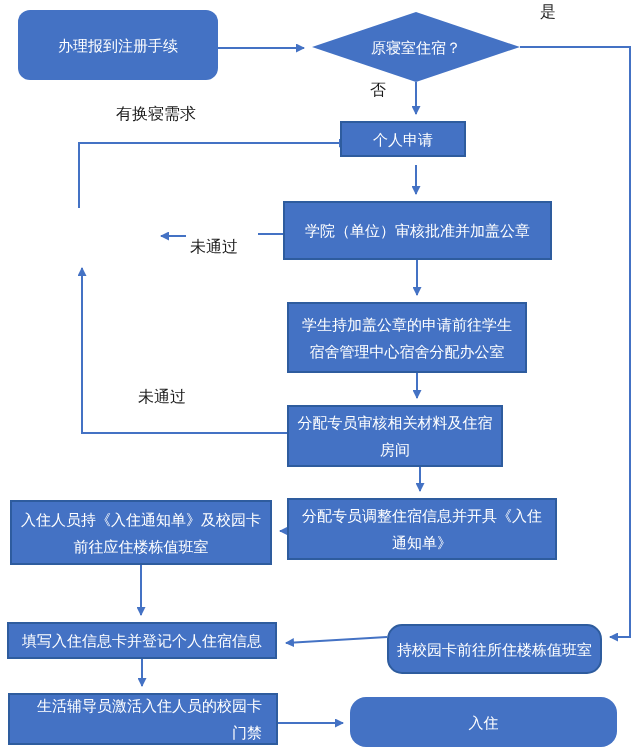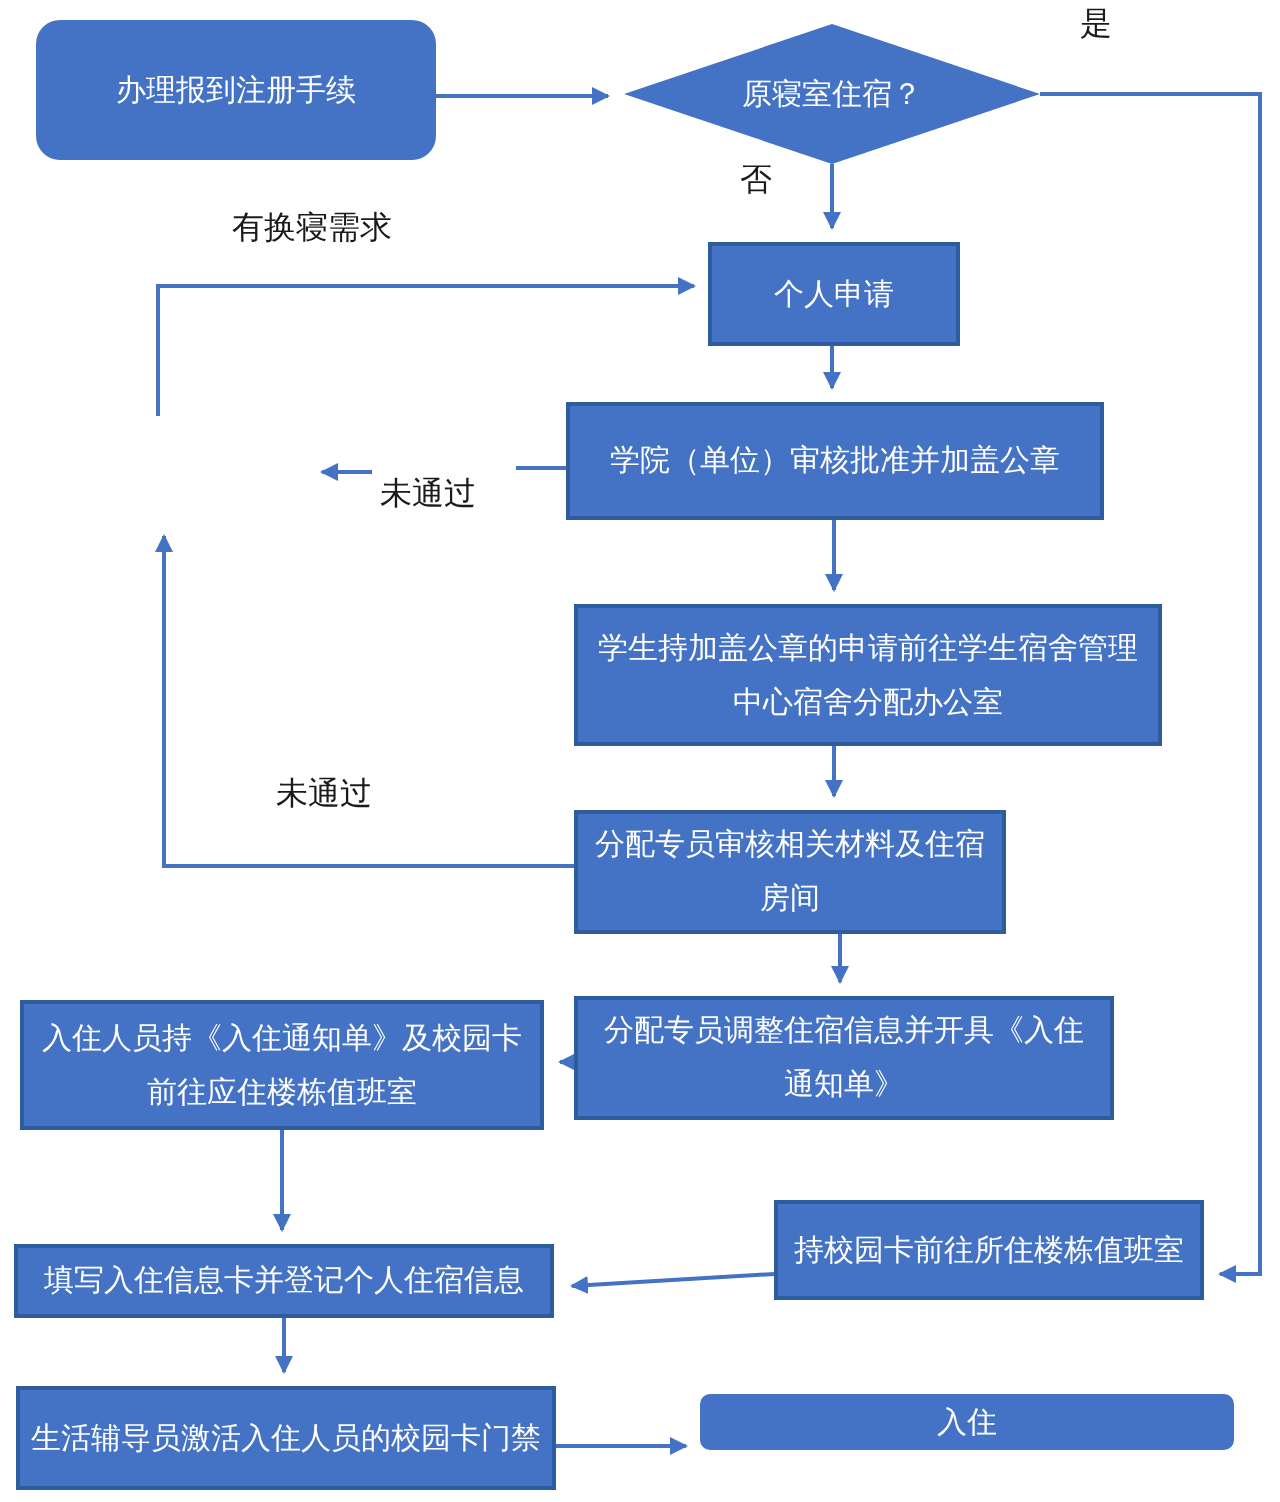--- a/index.html
+++ b/index.html
@@ -52,40 +52,40 @@
       <path d="M387,637 L286,643" marker-end="url(#arrow)"></path>
       <path d="M142,659 V686" marker-end="url(#arrow)"></path>
       <path d="M278,723 H343" marker-end="url(#arrow)"></path>
     </g>
   </svg>
 
   <div class="node rounded" style="left:18px;top:10px;width:200px;height:70px;">办理报到注册手续</div>
 
   <div class="node diamond" style="left:312px;top:12px;width:208px;height:70px;">原寝室住宿？</div>
 
-  <div class="node rect" style="left:354px;top:121px;width:126px;height:52px;">个人申请</div>
+  <div class="node rect" style="left:340px;top:121px;width:126px;height:36px;">个人申请</div>
 
   <div class="node rect" style="left:283px;top:201px;width:269px;height:59px;">学院（单位）审核批准并加盖公章</div>
 
 
-  <div class="node rect" style="left:287px;top:302px;width:294px;height:71px;">学生持加盖公章的申请前往学生宿舍管理中心宿舍分配办公室</div>
+  <div class="node rect" style="left:287px;top:302px;width:240px;height:71px;">学生持加盖公章的申请前往学生宿舍管理中心宿舍分配办公室</div>
 
   <div class="node rect" style="left:287px;top:405px;width:216px;height:62px;">分配专员审核相关材料及住宿房间</div>
 
   <div class="node rect" style="left:287px;top:498px;width:270px;height:62px;">分配专员调整住宿信息并开具《入住通知单》</div>
 
   <div class="node rect" style="left:10px;top:500px;width:262px;height:65px;">入住人员持《入住通知单》及校园卡前往应住楼栋值班室</div>
 
-  <div class="node rect" style="left:387px;top:600px;width:215px;height:50px;">持校园卡前往所住楼栋值班室</div>
+  <div class="node rect" style="left:387px;top:624px;width:215px;height:50px;border-radius:15px;">持校园卡前往所住楼栋值班室</div>
 
   <div class="node rect" style="left:7px;top:622px;width:270px;height:37px;text-align:center;">填写入住信息卡并登记个人住宿信息</div>
 
-  <div class="node rect" style="left:8px;top:693px;width:270px;height:52px;padding:0 0;text-align:right;">生活辅导员激活入住人员的校园卡门禁</div>
+  <div class="node rect" style="left:8px;top:693px;width:270px;height:52px;padding:0 14px;text-align:right;">生活辅导员激活入住人员的校园卡门禁</div>
 
-  <div class="node rounded" style="left:350px;top:697px;width:267px;height:28px;border-radius:5px;">入住</div>
+  <div class="node rounded" style="left:350px;top:697px;width:267px;height:50px;border-radius:16px;">入住</div>
 
   <div class="edge-label" style="left:540px;top:2px;">是</div>
 
   <div class="edge-label" style="left:370px;top:80px;">否</div>
 
   <div class="edge-label" style="left:116px;top:104px;">有换寝需求</div>
 
   <div class="edge-label" style="left:190px;top:237px;">未通过</div>
 
   <div class="edge-label" style="left:138px;top:387px;">未通过</div>

